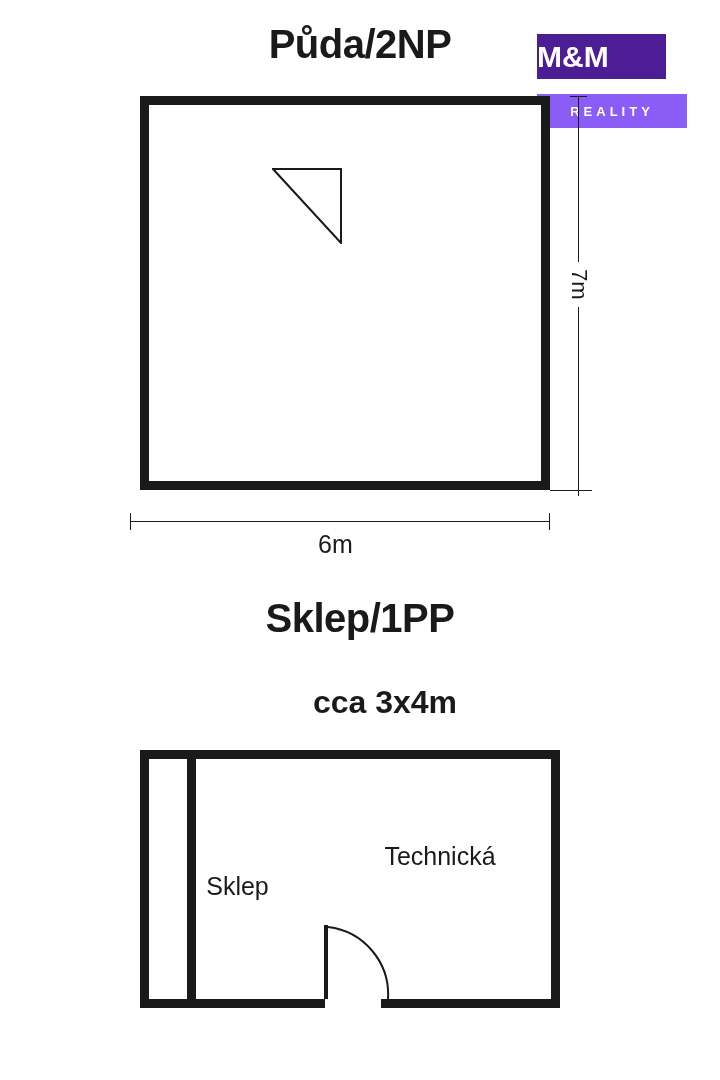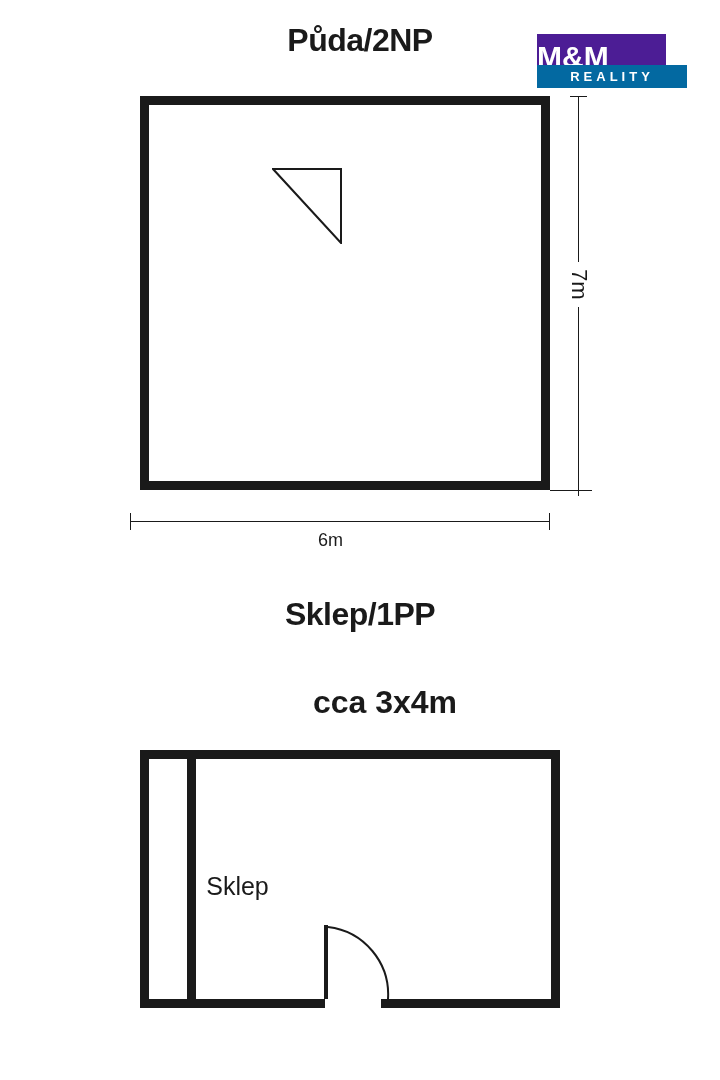--- a/index.html
+++ b/index.html
@@ -36,43 +36,43 @@
   }
   .logo-top span {
     color: #ffffff;
     font-size: 30px;
     font-weight: bold;
     letter-spacing: 0px;
     font-family: "Liberation Sans", sans-serif;
   }
   .logo-bottom {
     position: absolute;
-    top: 31px;
+    top: 60px;
     left: 0;
     width: 150px;
-    height: 23px;
-    background: #0369a1;
+    height: 34px;
+    background: #8b5cf6;
     display: flex;
     align-items: center;
     justify-content: center;
   }
   .logo-bottom span {
     color: #ffffff;
     font-size: 13px;
     font-weight: bold;
     letter-spacing: 4px;
     font-family: "Liberation Sans", sans-serif;
   }
 
   
   .title {
     position: absolute;
     width: 100%;
     text-align: center;
-    font-size: 32px;
+    font-size: 40px;
     font-weight: bold;
     letter-spacing: -0.5px;
   }
   #attic-title { top: 22px; left: 0; }
   #cellar-title { top: 596px; left: 0; }
   .subtitle {
     position: absolute;
     width: 100%;
     text-align: center;
     font-size: 32px;
@@ -119,21 +119,21 @@
     background: #1a1a1a;
   }
   .tick-h {
     position: absolute;
     height: 1px;
     width: 17px;
     background: #1a1a1a;
   }
   .dim-label-h {
     position: absolute;
-    font-size: 18px;
+    font-size: 25px;
     background: #ffffff;
     padding: 0 7px;
   }
   .dim-label-v {
     position: absolute;
     font-size: 22px;
     background: #ffffff;
     padding: 7px 0;
     writing-mode: vertical-rl;
     text-orientation: mixed;
@@ -224,19 +224,20 @@
 <div class="dim-line-h" style="left:550px; top:490px; width:42px;"></div>
 
 <div class="title" id="cellar-title">Sklep/1PP</div>
 <div class="subtitle">cca 3x4m</div>
 
 <div id="cellar-plan"></div>
 <div id="cellar-divider"></div>
 
 <div class="room-label" id="room-sklad">Sklep</div>
 <div class="room-label" id="room-technicka">
+  <div>Technická</div>
 </div>
 
 <svg id="cellar-door" viewBox="0 0 70 80">
   <path d="M6,78 L6,2 L8,2" fill="none" stroke="#1a1a1a" stroke-width="4"></path>
   <path d="M8,2 A68,68 0 0,1 68,74" fill="none" stroke="#1a1a1a" stroke-width="2"></path>
 </svg>
 <div id="door-gap"></div>
 
 </body></html>

